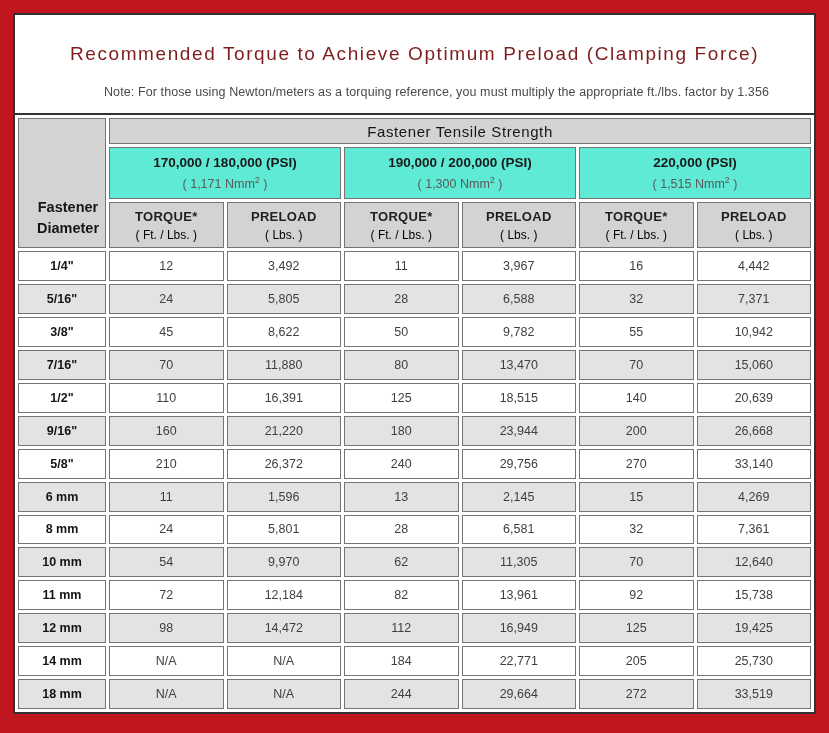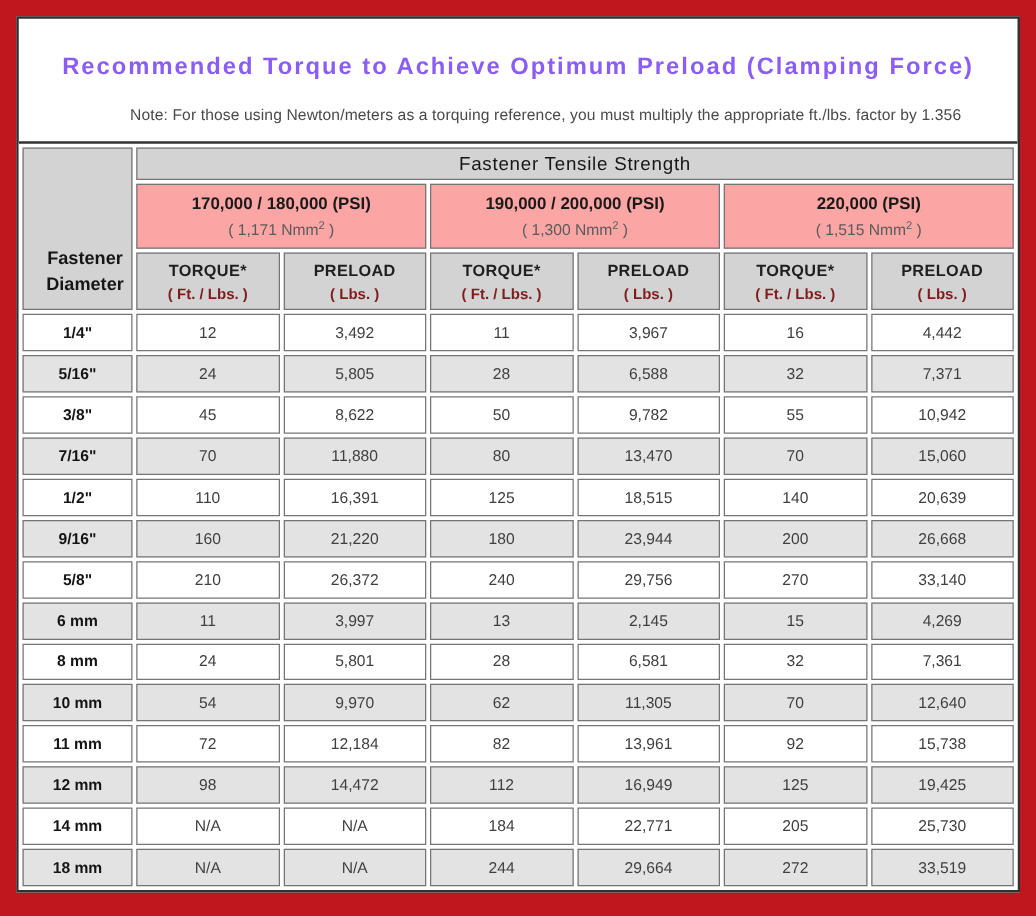--- a/index.html
+++ b/index.html
@@ -17,22 +17,22 @@
     border: 2px solid #323232;
     display: flex;
     flex-direction: column;
     box-sizing: border-box;
   }
 
   
   .title-block { text-align: center; padding: 24px 6px 0 6px; }
   .t-line {
     font-size: 19px;
-    font-weight: bold;
-    color: #8b5cf6;
+    font-weight: normal;
+    color: #7f1d1d;
     letter-spacing: 1.6px;
     line-height: 1.6;
     white-space: nowrap;
     text-align: center;
   }
   .t-line sup { font-size: 11px; letter-spacing: 0; }
   .note {
     margin-top: 16px;
     padding-bottom: 14px;
     font-size: 12.5px;
@@ -78,28 +78,28 @@
   th.dia-head {
     background: #d3d3d3;
     vertical-align: bottom;
     font-size: 14.5px;
     font-weight: bold;
     color: #161616;
     line-height: 1.45;
     padding-bottom: 8px;
     padding-left: 12px;
   }
-  th.psi { background: #fca5a5; }
+  th.psi { background: #5eead4; }
   .psi-main { font-size: 13.5px; font-weight: bold; color: #1a1a1a; }
   .psi-sub  { font-size: 12.5px; font-weight: normal; color: #5a5a5a; margin-top: 5px; }
   .psi-sub sup, .ch-main sup { font-size: 9px; }
 
   th.colhead { background: #d3d3d3; }
   .ch-main { font-size: 13px; font-weight: bold; color: #1f1f1f; letter-spacing: 0.3px; }
-  .ch-sub  { font-size: 12px; font-weight: bold; color: #7f1d1d; margin-top: 4px; }
+  .ch-sub  { font-size: 12px; font-weight: normal; color: #000000; margin-top: 4px; }
 
   
   tbody th.dia {
     background: #ffffff;
     font-size: 12.5px;
     font-weight: bold;
     color: #141414;
   }
   tbody td {
     background: #ffffff;
@@ -240,21 +240,21 @@
           <td>210</td>
           <td>26,372</td>
           <td>240</td>
           <td>29,756</td>
           <td>270</td>
           <td>33,140</td>
         </tr>
         <tr>
           <th class="dia">6 mm</th>
           <td>11</td>
-          <td>3,997</td>
+          <td>1,596</td>
           <td>13</td>
           <td>2,145</td>
           <td>15</td>
           <td>4,269</td>
         </tr>
         <tr>
           <th class="dia">8 mm</th>
           <td>24</td>
           <td>5,801</td>
           <td>28</td>

